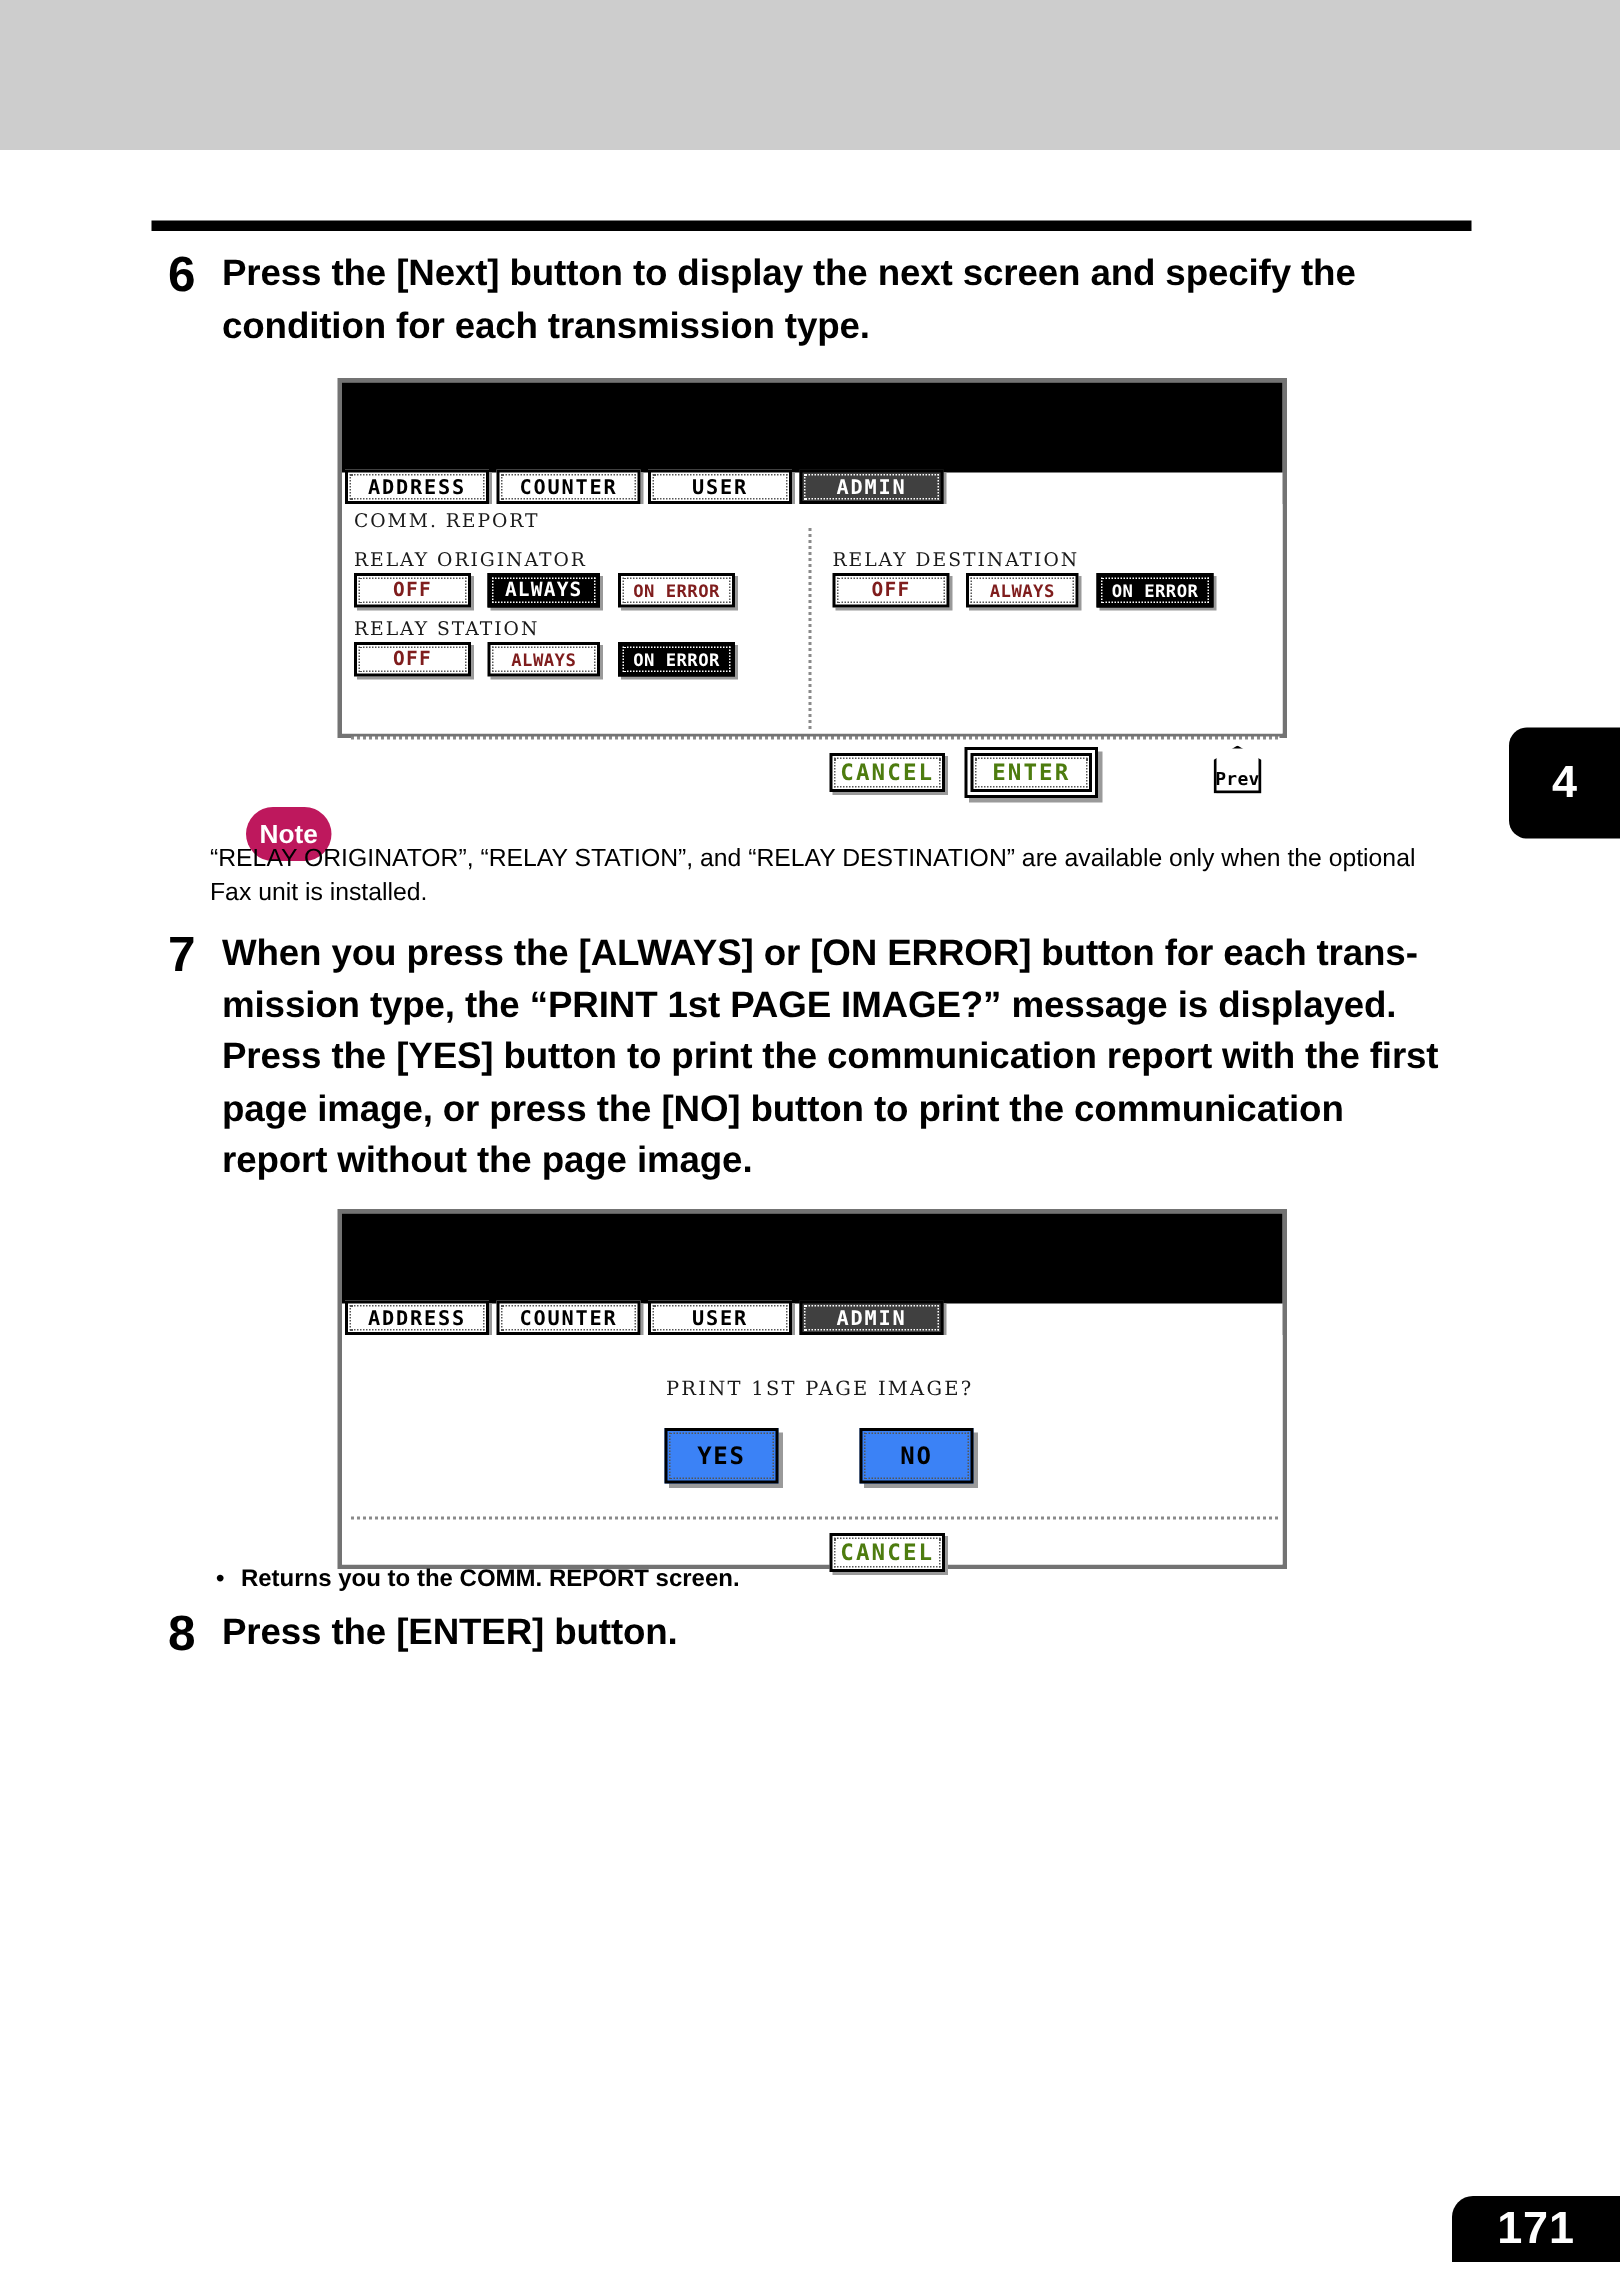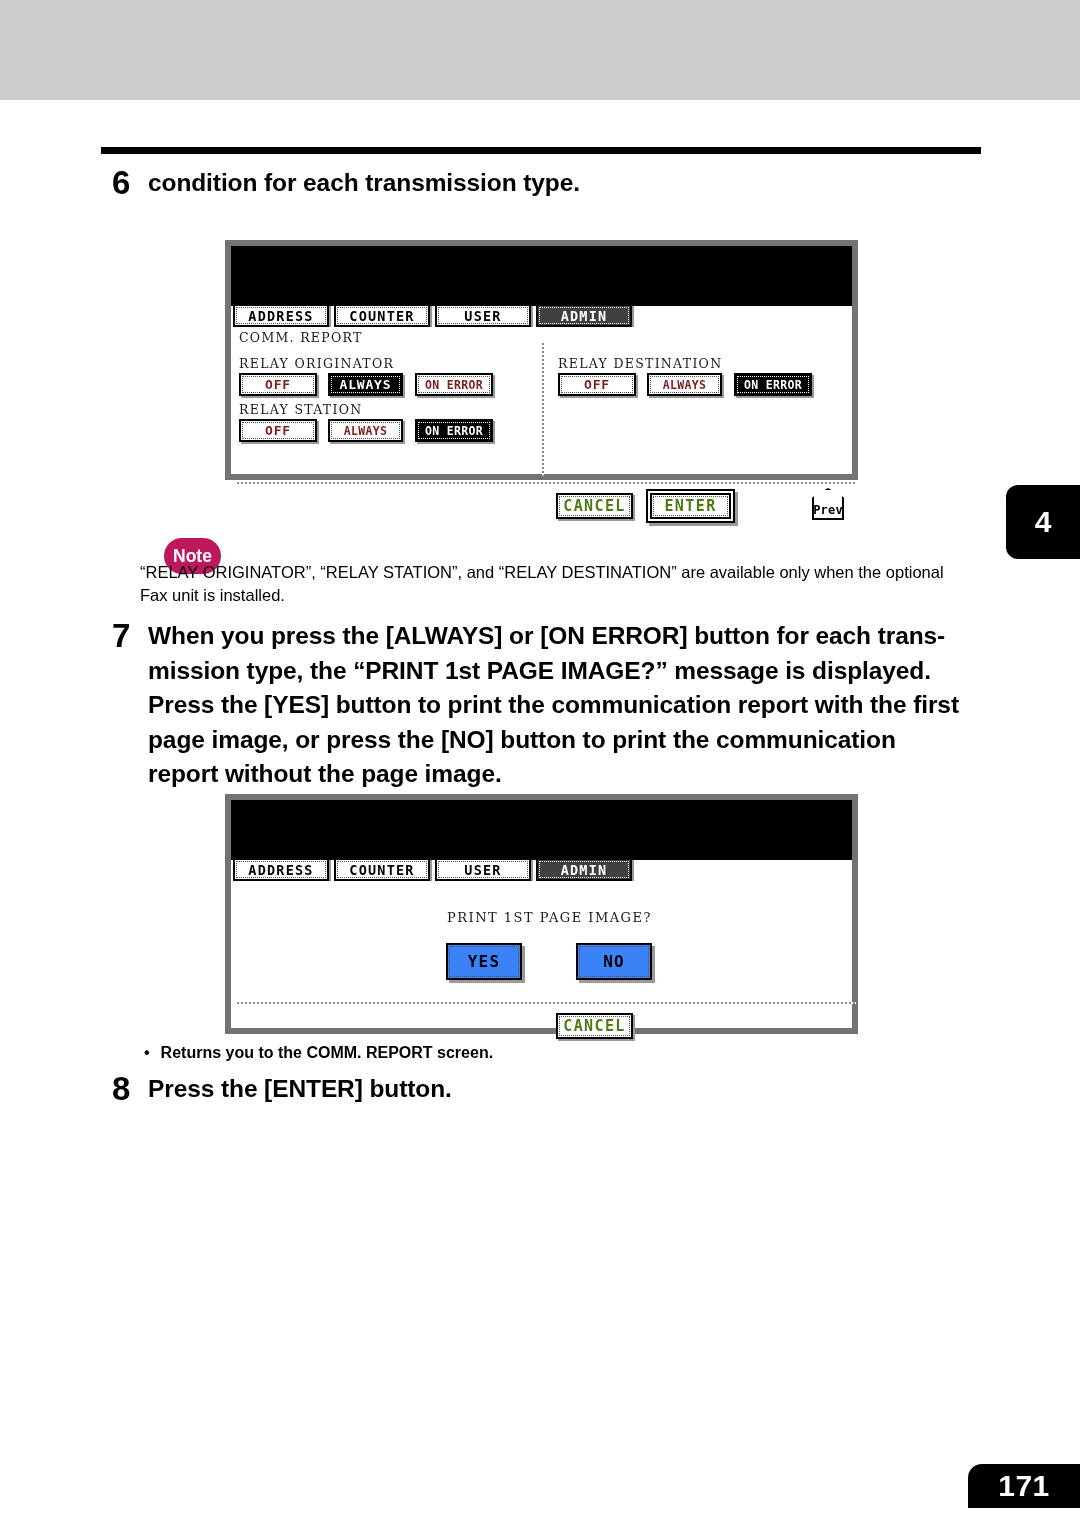--- a/index.html
+++ b/index.html
@@ -105,23 +105,24 @@
     font-size: 16px;
     line-height: 21px;
     color: #000;
   }
   .bullet-line .dot { margin-right: 11px; }
 
   
   .lcd {
     position: absolute;
     background: #ffffff;
-    border: 6px solid #737373;
+    border: 3px solid #737373;
     box-sizing: border-box;
     font-family: "DejaVu Sans Mono", monospace;
+    margin-top: 12px;
   }
   .lcd-top {
     background: #000000;
     width: 100%;
   }
   .lcd-tabs {
     position: absolute;
     left: 2px;
     display: flex;
     gap: 5px;
@@ -278,20 +279,21 @@
 <div class="top-band"></div>
 
 <div class="chapter-tab">4</div>
 <div class="page-num">171</div>
 
 <div class="rule" style="top:147px;"></div>
 
 <div class="step" style="left:112px; top:166px; width:880px;">
   <div class="step-num">6</div>
   <div>
+    <div class="step-text">Press the [Next] button to display the next screen and specify the</div>
     <div class="step-text">condition for each transmission type.</div>
   </div>
 </div>
 
 <div class="lcd" style="left:225px; top:240px; width:633px; height:240px;">
 
   <div class="lcd-top" style="height:60px;"></div>
 
   <div class="lcd-tabs" style="top:58px;">
     <div class="tab">ADDRESS</div>

